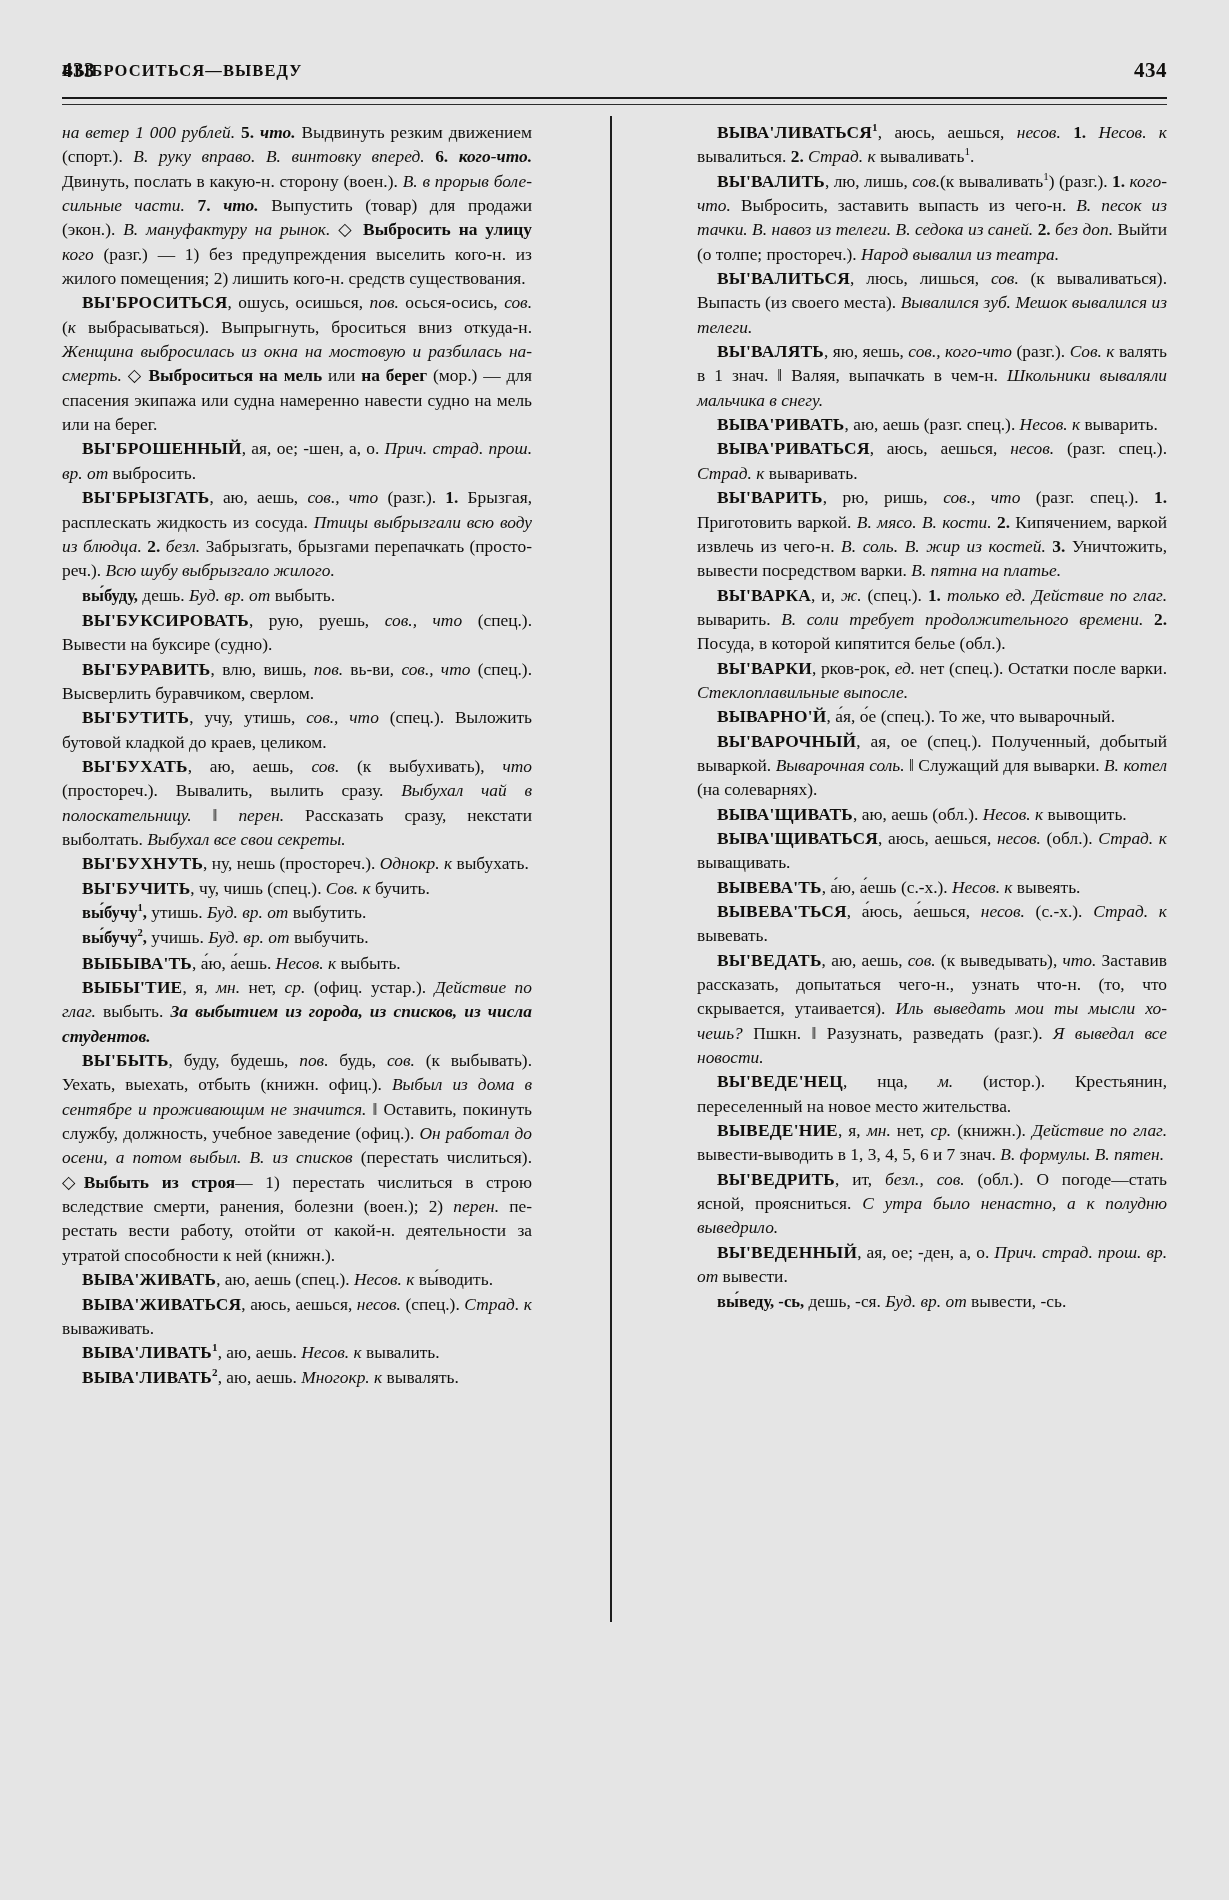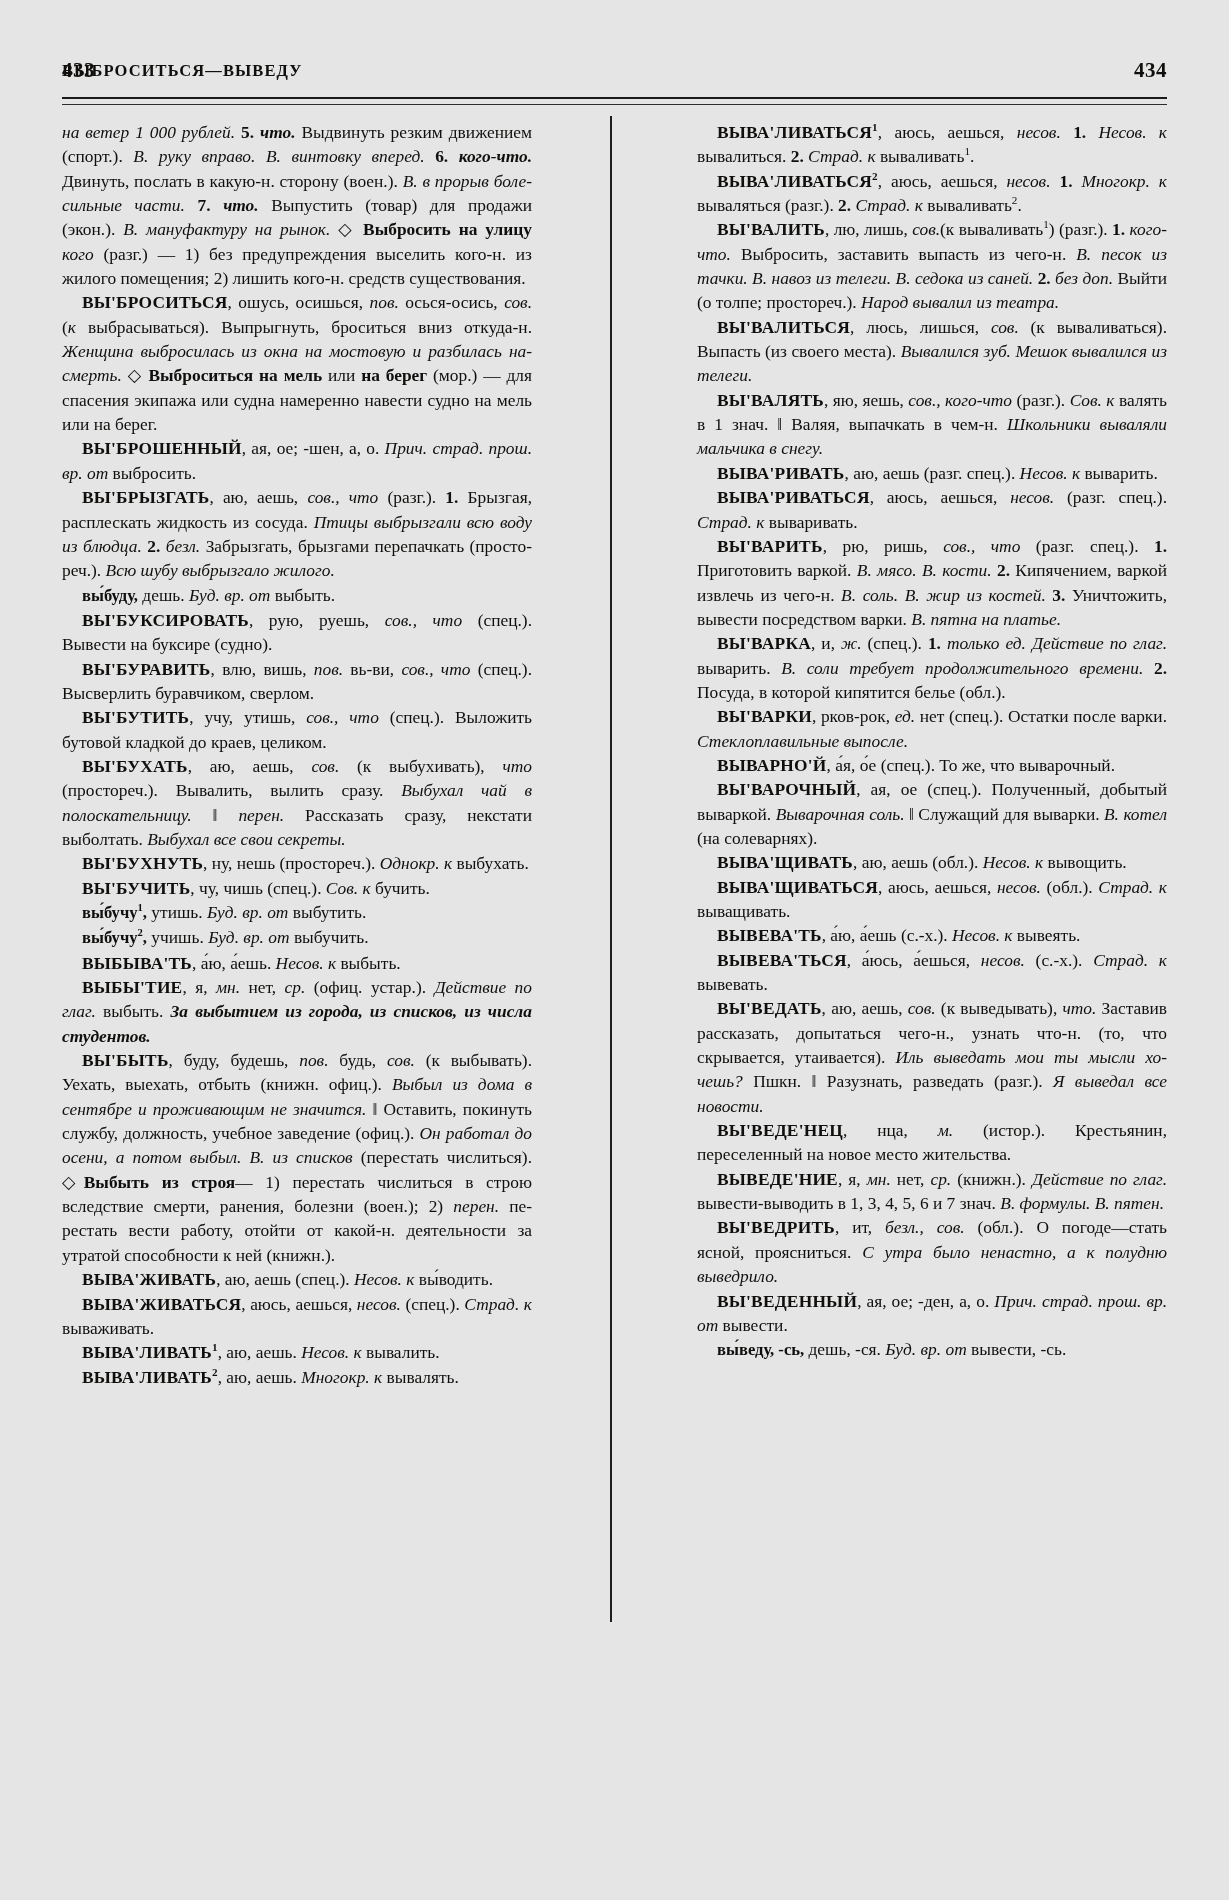--- a/index.html
+++ b/index.html
@@ -152,21 +152,20 @@
         <p class="entry rich"><b class="hw">ВЫБЫ'ТИЕ</b>, я, <i>мн.</i> нет, <i>ср.</i> (офиц. устар.). <i>Действие по глаг.</i> выбыть. <i><b>За выбытием из го­рода, из списков, из числа студентов.</b></i></p>
         <p class="entry rich"><b class="hw">ВЫ'БЫТЬ</b>, буду, будешь, <i>пов.</i> будь, <i>сов.</i> (к выбывать). Уехать, выехать, отбыть (книжн. офиц.). <i>Выбыл из дома в сентябре и прожива­ющим не значится.</i> ‖ Оставить, покинуть служ­бу, должность, учебное заведение (офиц.). <i>Он работал до осени, а потом выбыл. В. из спис­ков</i> (перестать числиться). <span class="dia">◇</span><b>Выбыть из строя</b>— 1) перестать числиться в строю вследствие смерти, ранения, болезни (воен.); 2) <i>перен.</i> пе­рестать вести работу, отойти от какой-н. дея­тельности за утратой способности к ней (книжн.).</p>
         <p class="entry rich"><b class="hw">ВЫВА'ЖИВАТЬ</b>, аю, аешь (спец.). <i>Несов. к</i> вы́водить.</p>
         <p class="entry rich"><b class="hw">ВЫВА'ЖИВАТЬСЯ</b>, аюсь, аешься, <i>несов.</i> (спец.). <i>Страд. к</i> вываживать.</p>
         <p class="entry rich"><b class="hw">ВЫВА'ЛИВАТЬ<sup>1</sup></b>, аю, аешь. <i>Несов. к</i> вывалить.</p>
         <p class="entry rich"><b class="hw">ВЫВА'ЛИВАТЬ<sup>2</sup></b>, аю, аешь. <i>Многокр. к</i> вывалять.</p>
       </div>
     <div class="col-gap"></div>
     <div class="col col-right" id="col-right">
         <p class="entry rich"><b class="hw">ВЫВА'ЛИВАТЬСЯ<sup>1</sup></b>, аюсь, аешься, <i>несов.</i> <b>1.</b> <i>Несов. к</i> вывалиться. <b>2.</b> <i>Страд. к</i> выва­ливать<sup class="sup-n">1</sup>.</p>
-        <p class="entry rich"><b class="hw">ВЫВА'ЛИВАТЬСЯ<sup>2</sup></b>, аюсь, аешься, <i>несов.</i> <b>1.</b> <i>Многокр. к</i> вываляться (разг.). <b>2.</b> <i>Страд. к</i> вываливать<sup class="sup-n">2</sup>.</p>
         <p class="entry rich"><b class="hw">ВЫ'ВАЛИТЬ</b>, лю, лишь, <i>сов.</i>(к вываливать<sup class="sup-n">1</sup>) (разг.). <b>1.</b> <i>кого-что.</i> Выбросить, заставить вы­пасть из чего-н. <i>В. песок из тачки. В. навоз из телеги. В. седока из саней.</i> <b>2.</b> <i>без доп.</i> Выйти (о толпе; простореч.). <i>Народ вывалил из театра.</i></p>
         <p class="entry rich"><b class="hw">ВЫ'ВАЛИТЬСЯ</b>, люсь, лишься, <i>сов.</i> (к вы­валиваться). Выпасть (из своего места). <i>Вы­валился зуб. Мешок вывалился из телеги.</i></p>
         <p class="entry rich"><b class="hw">ВЫ'ВАЛЯТЬ</b>, яю, яешь, <i>сов., кого-что</i> (разг.). <i>Сов. к</i> валять в 1 знач. ‖ Валяя, вы­пачкать в чем-н. <i>Школьники вываляли маль­чика в снегу.</i></p>
         <p class="entry rich"><b class="hw">ВЫВА'РИВАТЬ</b>, аю, аешь (разг. спец.). <i>Несов. к</i> выварить.</p>
         <p class="entry rich"><b class="hw">ВЫВА'РИВАТЬСЯ</b>, аюсь, аешься, <i>несов.</i> (разг. спец.). <i>Страд. к</i> вываривать.</p>
         <p class="entry rich"><b class="hw">ВЫ'ВАРИТЬ</b>, рю, ришь, <i>сов., что</i> (разг. спец.). <b>1.</b> Приготовить варкой. <i>В. мясо. В. ко­сти.</i> <b>2.</b> Кипячением, варкой извлечь из че­го-н. <i>В. соль. В. жир из костей.</i> <b>3.</b> Уничто­жить, вывести посредством варки. <i>В. пятна на платье.</i></p>
         <p class="entry rich"><b class="hw">ВЫ'ВАРКА</b>, и, <i>ж.</i> (спец.). <b>1.</b> <i>только ед. Действие по глаг.</i> выварить. <i>В. соли требует продолжительного времени.</i> <b>2.</b> Посуда, в ко­торой кипятится белье (обл.).</p>
         <p class="entry rich"><b class="hw">ВЫ'ВАРКИ</b>, рков-рок, <i>ед.</i> нет (спец.). Остатки после варки. <i>Стеклоплавильные вы­после.</i></p>
         <p class="entry rich"><b class="hw">ВЫВАРНО'Й</b>, а́я, о́е (спец.). То же, что выварочный.</p>
         <p class="entry rich"><b class="hw">ВЫ'ВАРОЧНЫЙ</b>, ая, ое (спец.). Получен­ный, добытый вываркой. <i>Выварочная соль.</i> ‖ Служащий для выварки. <i>В. котел</i> (на соле­варнях).</p>

